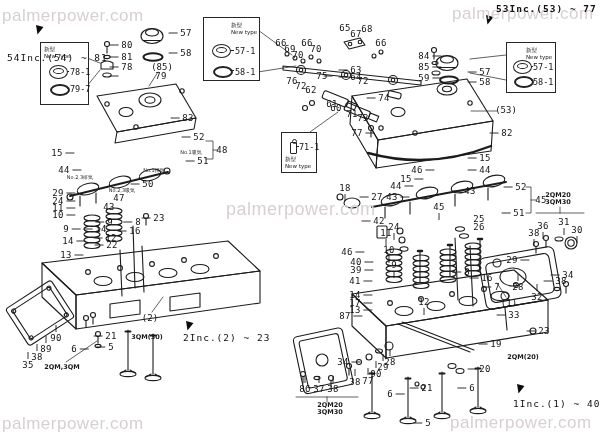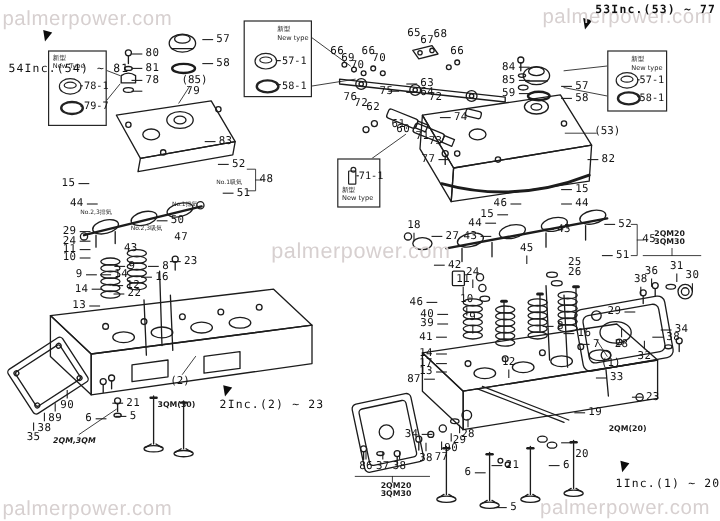--- a/index.html
+++ b/index.html
@@ -7,21 +7,21 @@
         font-family:"DejaVu Sans Mono",monospace;-webkit-user-select:none;user-select:none}
   .art,.overlay{position:absolute;left:0;top:0;pointer-events:none}
   .wm{position:absolute;font-family:Liberation Sans, sans-serif;color:#d7d0d0;letter-spacing:.5px;white-space:nowrap;z-index:1}
   .plabel{position:absolute;font:9px "DejaVu Sans Mono",monospace;color:#141414;transform:translate(-50%,-50%);
           letter-spacing:.3px;white-space:nowrap;z-index:4}
   .glabel{position:absolute;font:9px "DejaVu Sans Mono",monospace;color:#141414;transform:translate(-50%,-50%);
           white-space:nowrap;z-index:4}
   .hdr{position:absolute;font:9.5px "DejaVu Sans Mono",monospace;color:#101010;letter-spacing:1px;white-space:pre;z-index:4}
   .mlabel{position:absolute;font-family:"DejaVu Sans",sans-serif;font-size:6.5px;font-weight:bold;color:#1a1a1a;
           line-height:1.15;white-space:pre-line;transform:translate(-50%,-50%);z-index:4}
-  .mlabel.it{font-style:italic}
+  .mlabel.it{}
   .tlabel{position:absolute;font-family:"DejaVu Sans",sans-serif;font-size:5px;color:#2a2a2a;
           transform:translate(-50%,-50%);white-space:nowrap;z-index:4}
   .callout{position:absolute;border:1px solid #262626;background:#fff;z-index:3}
   .co-title{position:absolute;font-family:"DejaVu Sans",sans-serif;font-size:5.5px;color:#1a1a1a;
             line-height:1.25;white-space:pre-line}
   .co-item-label{position:absolute;font:8.5px "DejaVu Sans Mono",monospace;color:#141414;white-space:nowrap}
   .co-icon{position:absolute}
   .icon-cap{width:17px;height:12px;border:1.4px solid #222;border-radius:50%}
   .icon-cap::after{content:"";position:absolute;left:3px;top:2px;right:3px;bottom:4px;border:1px solid #222;border-radius:50%}
   .icon-oring{width:16px;height:8px;border:2.2px solid #222;border-radius:50%}
@@ -398,38 +398,38 @@
       <span class="wm" style="left: 2px; top: 6px; font-size: 17px;">palmerpower.com</span>
       <span class="wm" style="left: 452px; top: 4px; font-size: 17px;">palmerpower.com</span>
       <span class="wm" style="left: 226px; top: 199px; font-size: 18px;">palmerpower.com</span>
       <span class="wm" style="left: 2px; top: 414px; font-size: 17px;">palmerpower.com</span>
       <span class="wm" style="left: 450px; top: 413px; font-size: 17px;">palmerpower.com</span>
     </div>
   <div id="hdr-layer">
       <span class="hdr" style="left: 7px; top: 14px; margin-top: 38px;">54Inc.(54) ~ 81</span>
       <span class="hdr" style="left: 496px; top: 3px; font-weight: bold;">53Inc.(53) ~ 77</span>
       <span class="hdr" style="left: 183px; top: 332px;">2Inc.(2) ~ 23</span>
-      <span class="hdr" style="left: 513px; top: 398px;">1Inc.(1) ~ 20</span>
+      <span class="hdr" style="left: 513px; top: 398px;">1Inc.(1) ~ 40</span>
     </div>
   <div id="label-layer">
       <span class="plabel" style="left: 127px; top: 45px; text-align: right;">80</span>
       <span class="plabel" style="left: 127px; top: 57px;">81</span>
       <span class="plabel" style="left: 127px; top: 67px;">78</span>
       <span class="plabel" style="left: 141px; top: 76px; margin-left: 20px;">79</span>
       <span class="plabel" style="left: 186px; top: 33px;">57</span>
       <span class="plabel" style="left: 186px; top: 53px;">58</span>
       <span class="plabel" style="left: 188px; top: 118px;">83</span>
       <span class="plabel" style="left: 57px; top: 153px;">15</span>
       <span class="plabel" style="left: 64px; top: 170px;">44</span>
       <span class="plabel" style="left: 58px; top: 193px;">29</span>
       <span class="plabel" style="left: 58px; top: 201px;">24</span>
       <span class="plabel" style="left: 58px; top: 208px;">11</span>
       <span class="plabel" style="left: 58px; top: 215px;">10</span>
       <span class="plabel" style="left: 109px; top: 207px;">43</span>
-      <span class="plabel" style="left: 119px; top: 198px; margin-left: 32px;">47</span>
+      <span class="plabel" style="left: 119px; top: 198px;">47</span>
       <span class="plabel" style="left: 148px; top: 184px;">50</span>
       <span class="plabel" style="left: 199px; top: 137px;">52</span>
       <span class="plabel" style="left: 222px; top: 150px;">48</span>
       <span class="plabel" style="left: 203px; top: 161px;">51</span>
       <span class="plabel" style="left: 66px; top: 229px;">9</span>
       <span class="plabel" style="left: 110px; top: 222px;">9</span>
       <span class="plabel" style="left: 68px; top: 241px;">14</span>
       <span class="plabel" style="left: 101px; top: 229px;">14</span>
       <span class="plabel" style="left: 111px; top: 238px;">12</span>
       <span class="plabel" style="left: 112px; top: 245px;">22</span>
@@ -509,21 +509,21 @@
       <span class="plabel" style="left: 577px; top: 230px;">30</span>
       <span class="plabel" style="left: 534px; top: 233px;">38</span>
       <span class="plabel" style="left: 512px; top: 260px;">29</span>
       <span class="plabel" style="left: 568px; top: 275px;">34</span>
       <span class="plabel" style="left: 561px; top: 281px;">38</span>
       <span class="plabel" style="left: 518px; top: 287px;">28</span>
       <span class="plabel" style="left: 537px; top: 297px;">32</span>
       <span class="plabel" style="left: 514px; top: 315px;">33</span>
       <span class="plabel" style="left: 544px; top: 331px;">23</span>
       <span class="plabel" style="left: 496px; top: 344px;">19</span>
-      <span class="plabel" style="left: 485px; top: 379px;">20</span>
+      <span class="plabel" style="left: 485px; top: 369px;">20</span>
       <span class="plabel" style="left: 472px; top: 388px;">6</span>
       <span class="plabel" style="left: 427px; top: 388px;">21</span>
       <span class="plabel" style="left: 428px; top: 423px;">5</span>
       <span class="plabel" style="left: 390px; top: 394px;">6</span>
       <span class="plabel" style="left: 343px; top: 362px;">34</span>
       <span class="plabel" style="left: 355px; top: 382px;">38</span>
       <span class="plabel" style="left: 368px; top: 381px;">77</span>
       <span class="plabel" style="left: 376px; top: 374px;">90</span>
       <span class="plabel" style="left: 383px; top: 367px;">29</span>
       <span class="plabel" style="left: 390px; top: 362px;">28</span>

